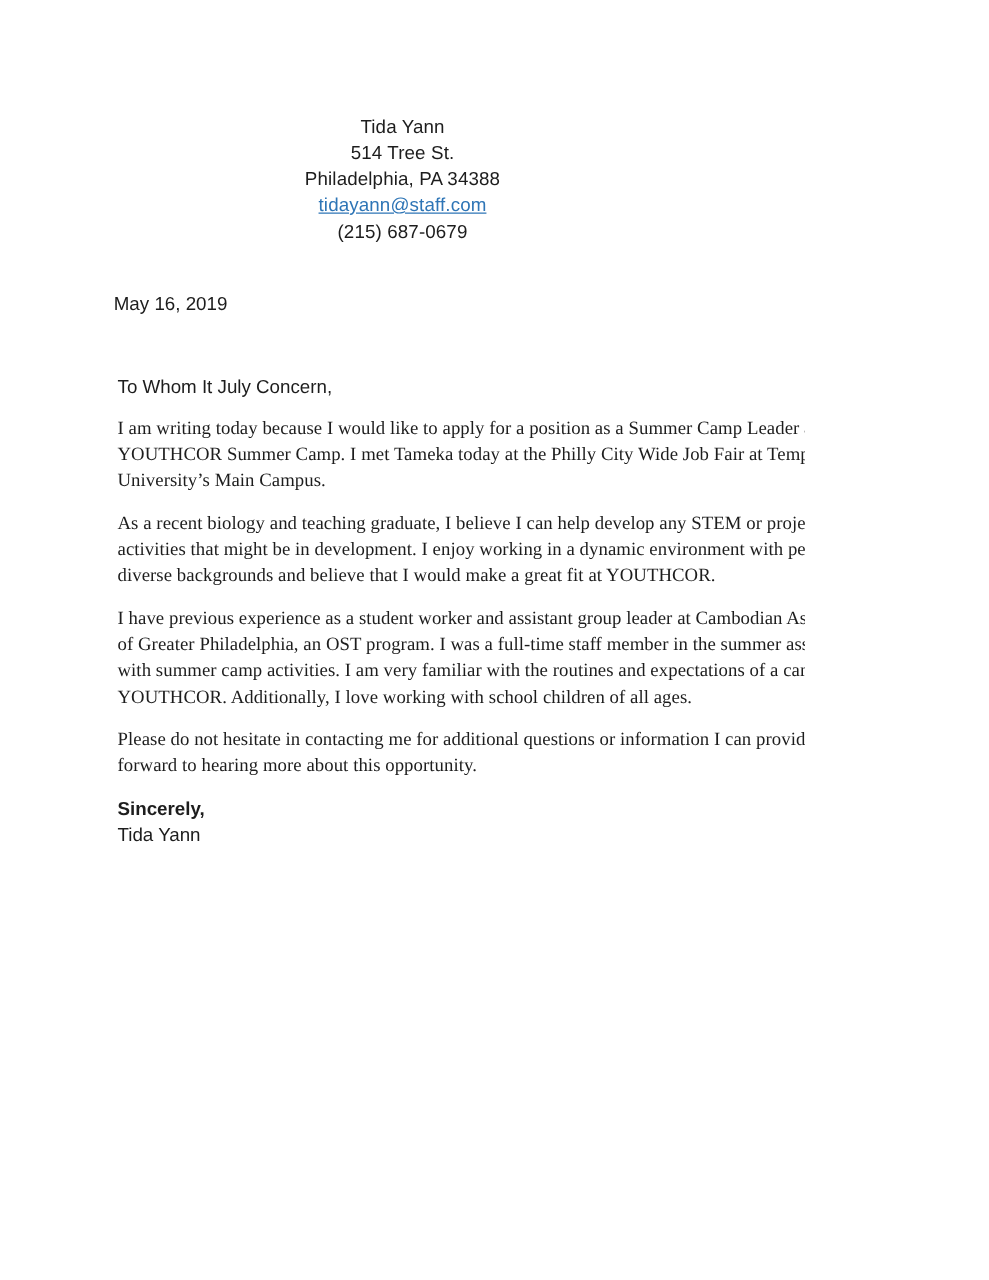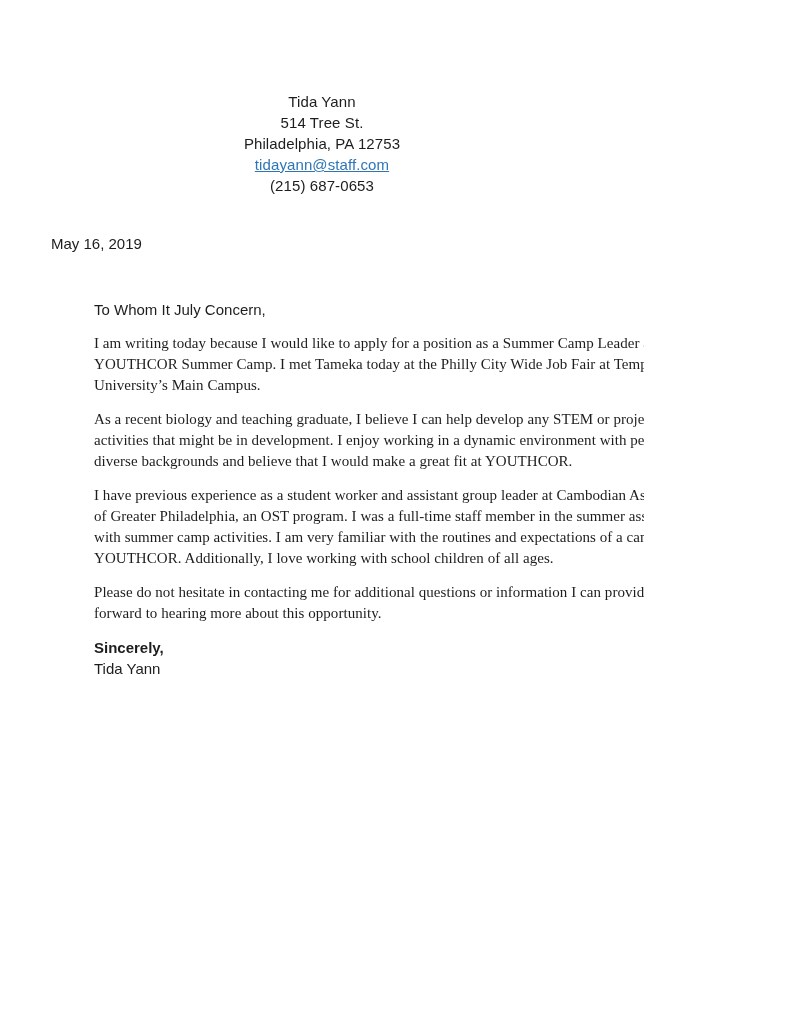--- a/index.html
+++ b/index.html
@@ -26,21 +26,21 @@
     line-height: 21px;
     letter-spacing: 0.1px;
   }
   .letter-header .hline { height: 21px; }
   .email-link {
     color: var(--link-color);
     text-decoration: underline;
     cursor: pointer;
   }
   .date-line {
-    margin: 37px 0 0 51px;
+    margin: 37px 0 0 91px;
     line-height: 21px;
   }
   .salutation {
     margin: 45px 0 0 94px;
     line-height: 21px;
   }
   .body-block {
     width: 616px;
     margin-left: 94px;
   }
@@ -60,23 +60,23 @@
   }
 </style>
 </head>
 <body>
 
 <div class="page">
 
   <div class="letter-header">
     <div class="hline">Tida Yann</div>
     <div class="hline">514 Tree St.</div>
-    <div class="hline">Philadelphia, PA 12753</div>
+    <div class="hline">Philadelphia, PA 34388</div>
     <div class="hline"><a class="email-link" href="#">tidayann@staff.com</a></div>
-    <div class="hline">(215) 687-0653</div>
+    <div class="hline">(215) 687-0679</div>
   </div>
 
   <div class="date-line">May 16, 2019</div>
 
   <div class="salutation">To Whom It July Concern,</div>
 
   <div class="body-block">
     <p class="para">I am writing today because I would like to apply for a position as a Summer Camp Leader at the YOUTHCOR Summer Camp. I met Tameka today at the Philly City Wide Job Fair at Temple University’s Main Campus.</p>
     <p class="para">As a recent biology and teaching graduate, I believe I can help develop any STEM or project-based activities that might be in development. I enjoy working in a dynamic environment with people from diverse backgrounds and believe that I would make a great fit at YOUTHCOR.</p>
     <p class="para">I have previous experience as a student worker and assistant group leader at Cambodian Association of Greater Philadelphia, an OST program. I was a full-time staff member in the summer assisting with summer camp activities. I am very familiar with the routines and expectations of a camp such as YOUTHCOR. Additionally, I love working with school children of all ages.</p>

